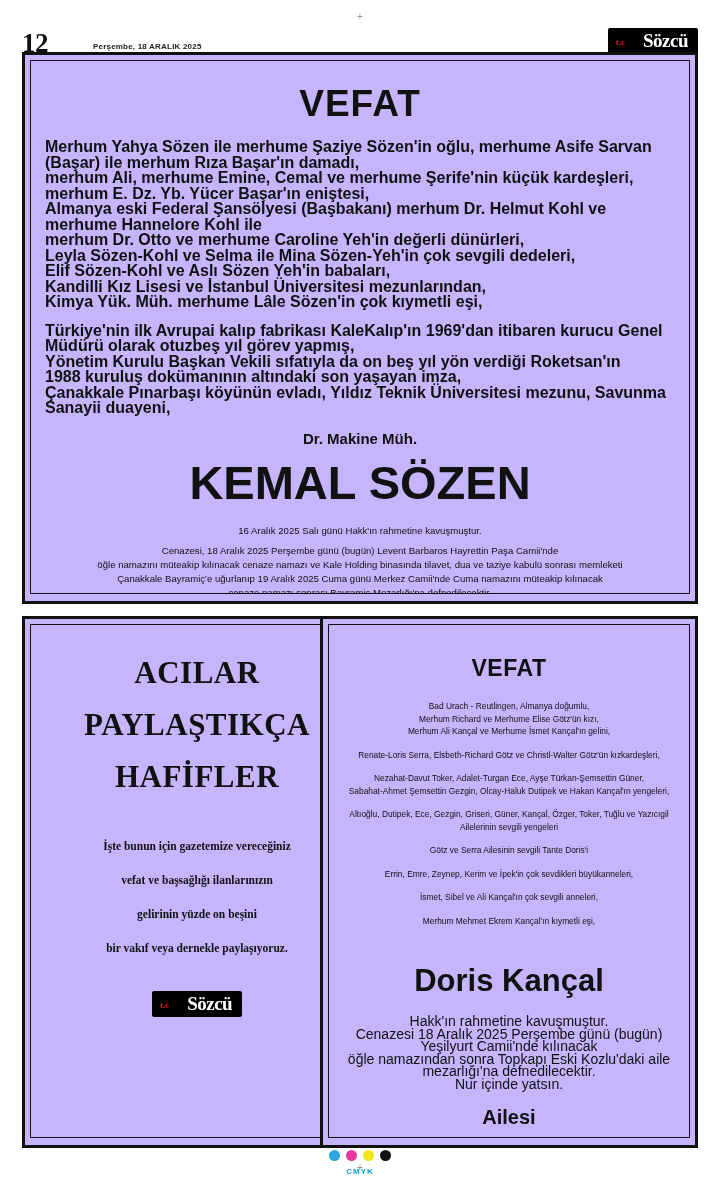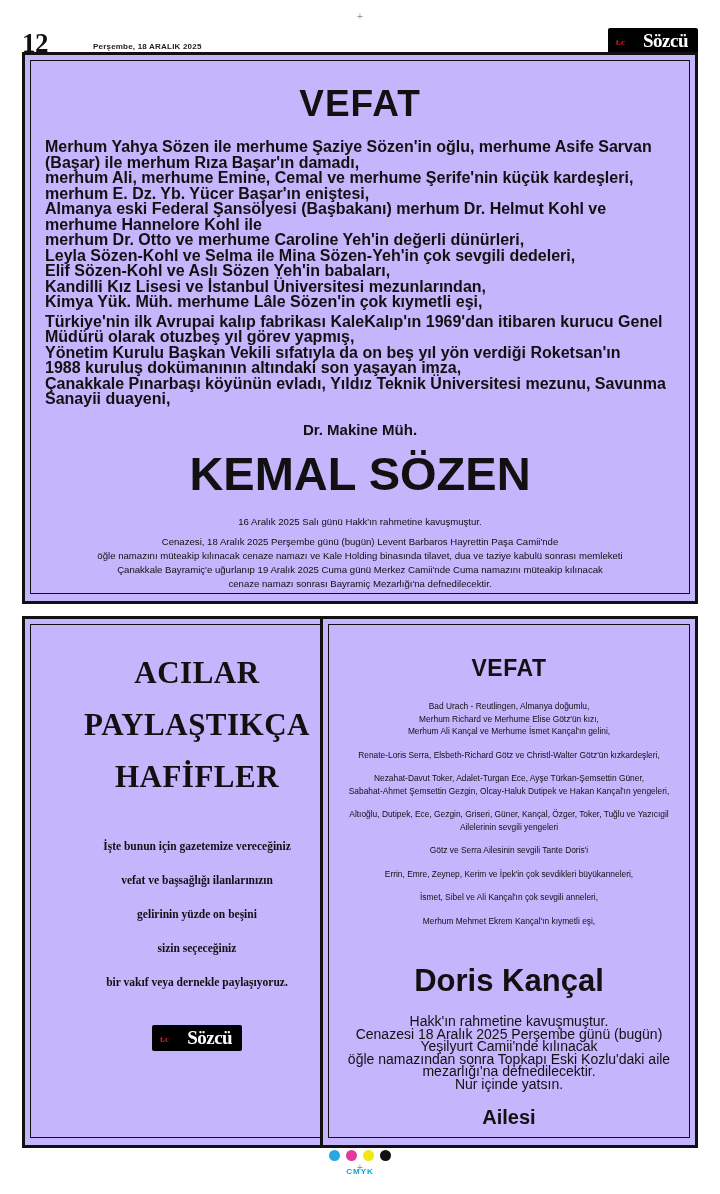--- a/index.html
+++ b/index.html
@@ -110,21 +110,21 @@
     font-size: 37px;
     letter-spacing: 1px;
     margin: 12px 0 14px;
   }
   .lines-block {
     font-size: 16px;
     line-height: 15.5px;
     font-weight: bold;
     color: #111;
   }
-  .lines-block.spaced { margin-top: 4px; }
+  .lines-block.spaced { margin-top: 13px; }
   .name-prefix {
     text-align: center;
     font-size: 15px;
     font-weight: bold;
     margin-top: 14px;
   }
   .big-name {
     text-align: center;
     font-size: 47px;
     font-weight: bold;
@@ -295,21 +295,20 @@
 <div class="ad" id="ad-left">
   <div class="ad-inner">
     <div class="serif-head">ACILAR</div>
     <div class="serif-head">PAYLAŞTIKÇA</div>
     <div class="serif-head">HAFİFLER</div>
 
     <div class="left-body">
       <div>İşte bunun için gazetemize  vereceğiniz</div>
       <div>vefat ve başsağlığı ilanlarınızın</div>
       <div>gelirinin yüzde on beşini</div>
-      <div>sizin seçeceğiniz</div>
       <div>bir vakıf veya dernekle paylaşıyoruz.</div>
     </div>
 
     <div class="left-logo">
       <div class="masthead">
         <span class="tc">t.c</span>
         <span class="word">Sözcü</span>
       </div>
     </div>
   </div>

